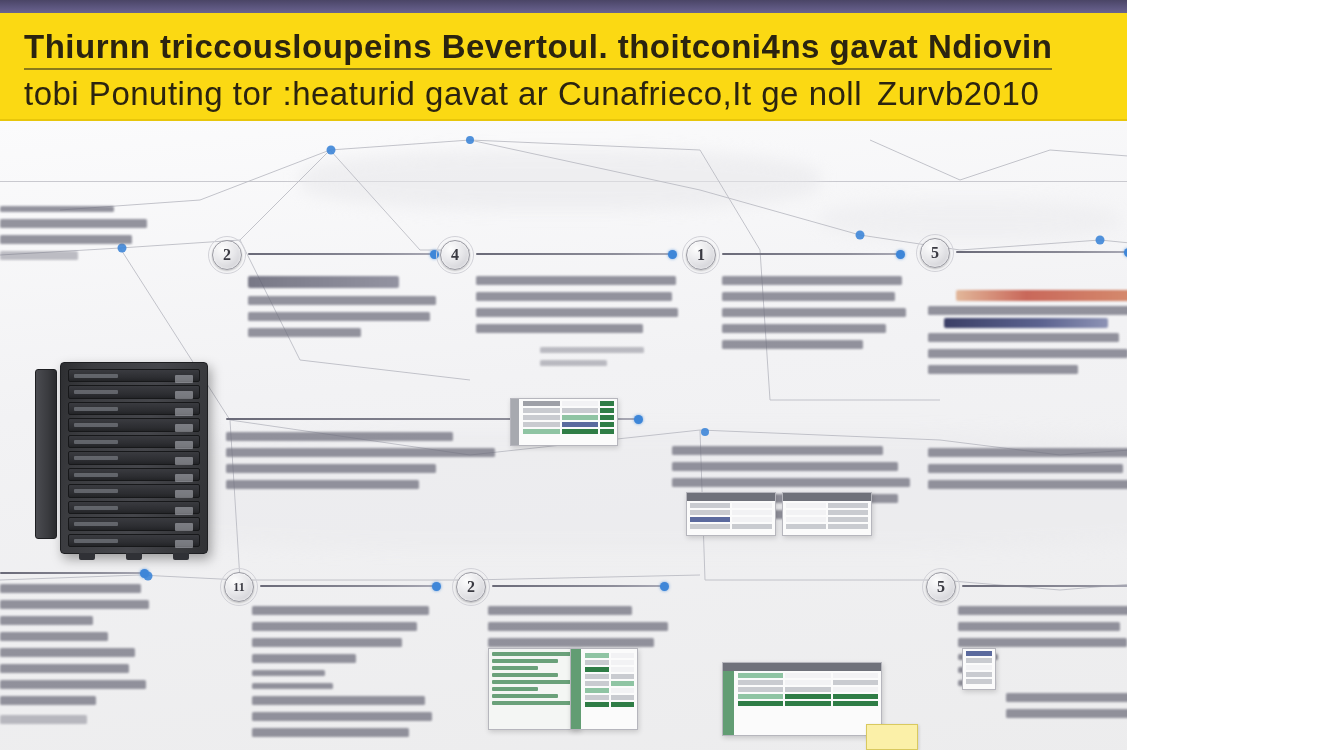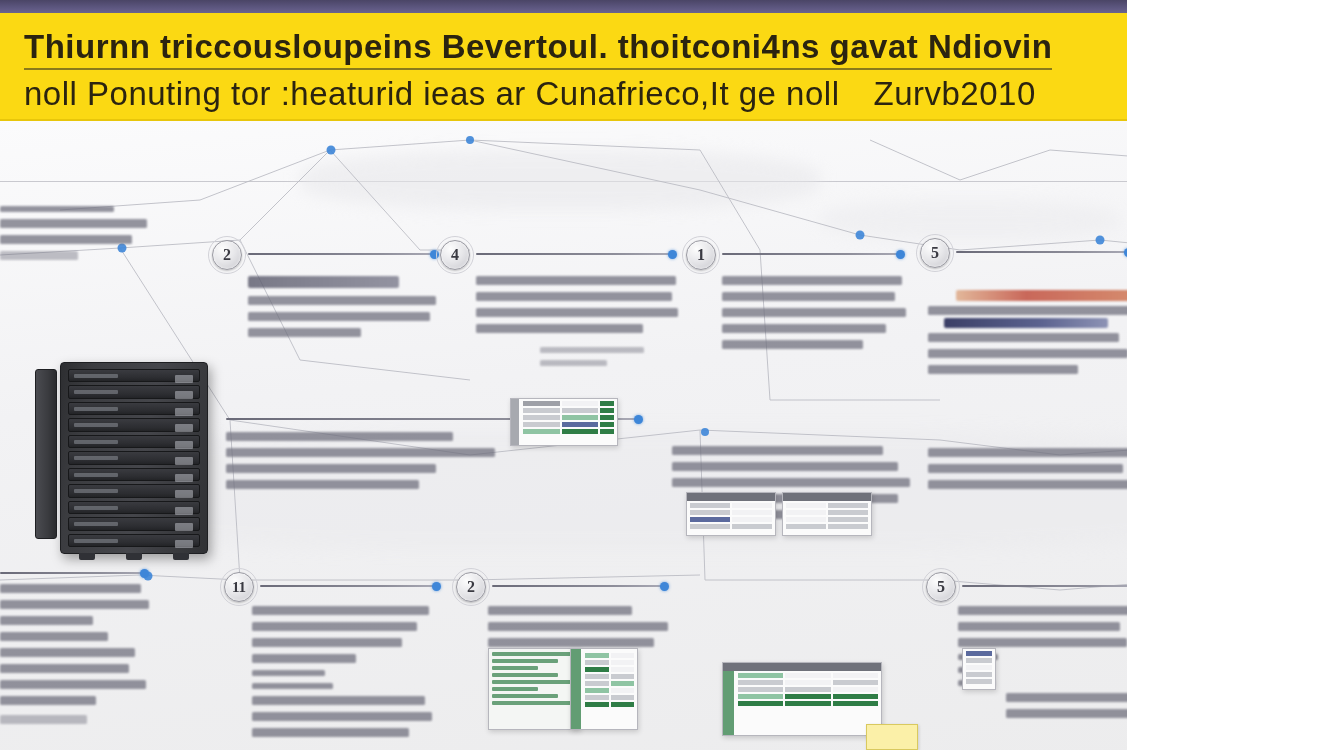--- a/index.html
+++ b/index.html
@@ -43,21 +43,21 @@
     border-bottom: 2px solid #8a7a1a;
     display: inline-block;
     padding-bottom: 1px;
   }
   .banner-line.l2 {
     font-size: 33px;
     line-height: 44px;
     margin-top: 2px;
     font-weight: normal;
   }
-  .banner-line.l2 .tail { margin-left: 34px; }
+  .banner-line.l2 .tail { margin-left: 15px; }
 
   
   .top-divider {
     position: absolute; left: 0; top: 181px; width: 1344px; height: 1px;
     background: #c9c9cf;
   }
 
   
   .body-canvas {
     position: absolute; left: 0; top: 121px; width: 1344px; height: 629px;
@@ -222,21 +222,21 @@
 </head>
 <body>
 
 <div id="root">
 
   <div class="purple-strip"></div>
 
   <div class="banner">
     <div class="banner-line l1">Thiurnn triccousloupeins Bevertoul. thoitconi4ns gavat Ndiovin</div>
     <div class="banner-line l2">
-      <span>noll Ponuting tor :heaturid ieas ar Cunafrieco,It ge noll</span><span class="tail">Zurvb2010</span>
+      <span>tobi Ponuting tor :heaturid gavat ar Cunafrieco,It ge noll</span><span class="tail">Zurvb2010</span>
     </div>
   </div>
 
   <div class="body-canvas"></div>
   <div class="top-divider"></div>
 
   <div class="soft-shape" style="left:300px;top:150px;width:520px;height:60px;border-radius:40%;"></div>
   <div class="soft-shape" style="left:60px;top:430px;width:1200px;height:120px;border-radius:30%;opacity:.35;"></div>
   <div class="soft-shape" style="left:820px;top:200px;width:300px;height:40px;border-radius:40%;opacity:.4;"></div>
 
@@ -443,21 +443,21 @@
   </div>
 
   <svg class="arrowhead" style="left:1190px;top:428px;width:46px;height:18px;">
     <path d="M44,9 L10,9 M10,9 L20,3 M10,9 L20,15" stroke="#5a5a66" stroke-width="2" fill="none"></path>
   </svg>
 
   <div class="panel" style="left:224px;top:572px;width:220px;">
     <div class="panel-head">
       <div class="badge-wrap">
         <div class="badge-glow"></div>
-        <div class="badge" style="font-size:15px;">11</div>
+        <div class="badge" style="font-size:12px;">11</div>
       </div>
       <div class="rule" style="width:176px;"></div>
     </div>
     <div class="ptext" style="margin-left:28px;margin-top:4px;">
       <div class="pline" style="width: 92%; color: transparent; font-size: 0px;">ncana gllntroagoenuennt r-inaren-'</div>
       <div class="pline" style="width: 86%; color: transparent; font-size: 0px;">tidonntaion ai 6locks pnthorind</div>
       <div class="pline" style="width: 78%; color: transparent; font-size: 0px;">tmialne vi asibcm ruthsow sunp</div>
       <div class="pline" style="width: 54%; color: transparent; font-size: 0px;">ticanol foreov e 2011.</div>
       <div class="pline thin" style="width: 38%; color: transparent; font-size: 0px;">40   tinea</div>
       <div class="pline thin" style="width: 42%; color: transparent; font-size: 0px;">bi   ou nitrge'</div>

